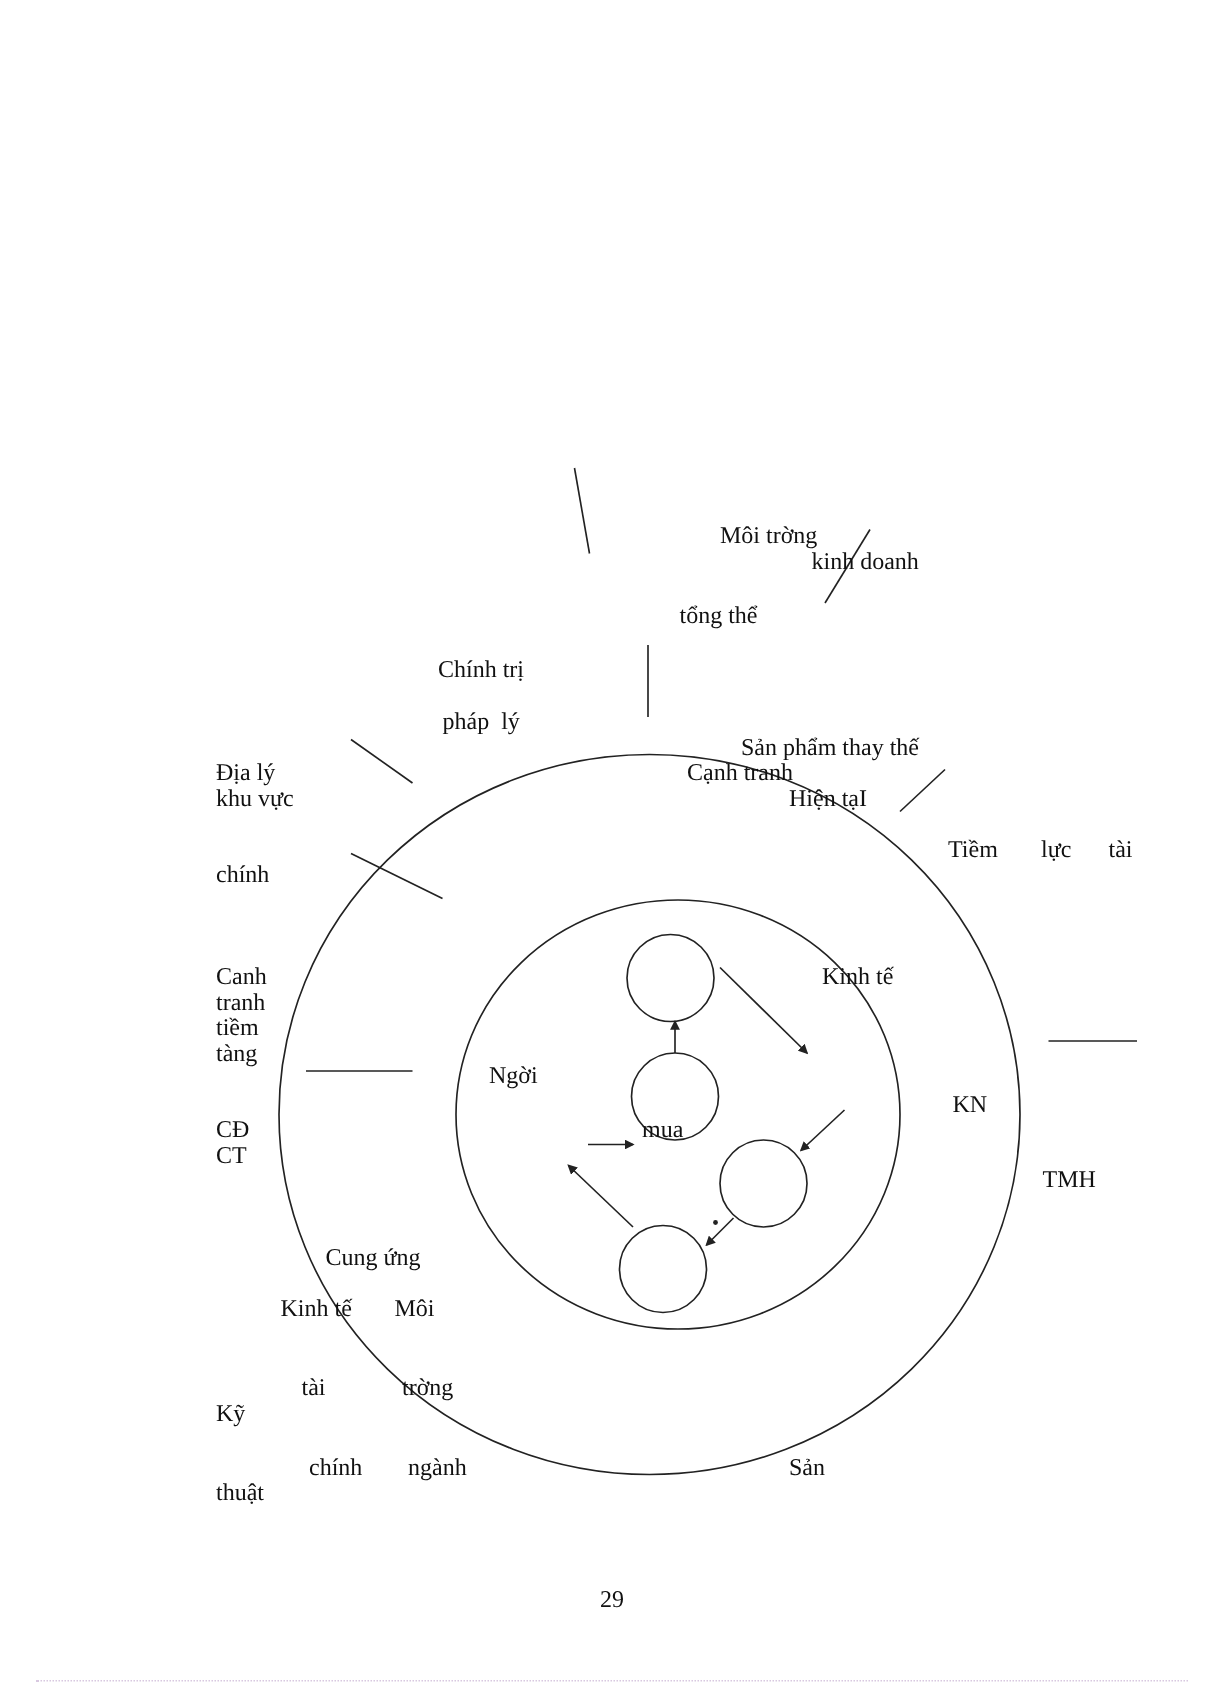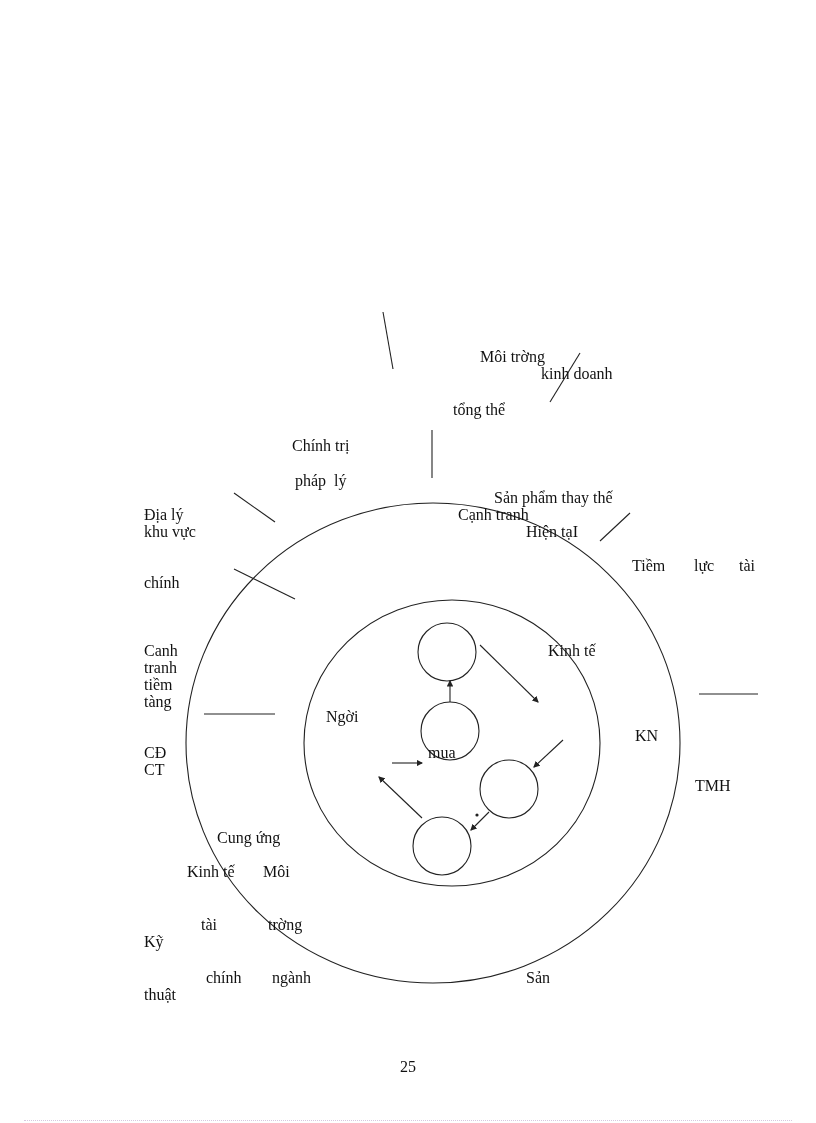--- a/index.html
+++ b/index.html
@@ -91,14 +91,14 @@
   <text x="263" y="877">Môi</text>
   <text x="201" y="930">tài</text>
   <text x="268" y="930">trờng</text>
   <text x="144" y="947">Kỹ</text>
   <text x="206" y="983">chính</text>
   <text x="272" y="983">ngành</text>
   <text x="144" y="1000">thuật</text>
   <text x="526" y="983">Sản</text>
 </svg>
 
-<div class="page-number">25</div>
+<div class="page-number">29</div>
 <div class="page-footer-rule"></div>
 
 </body></html>

